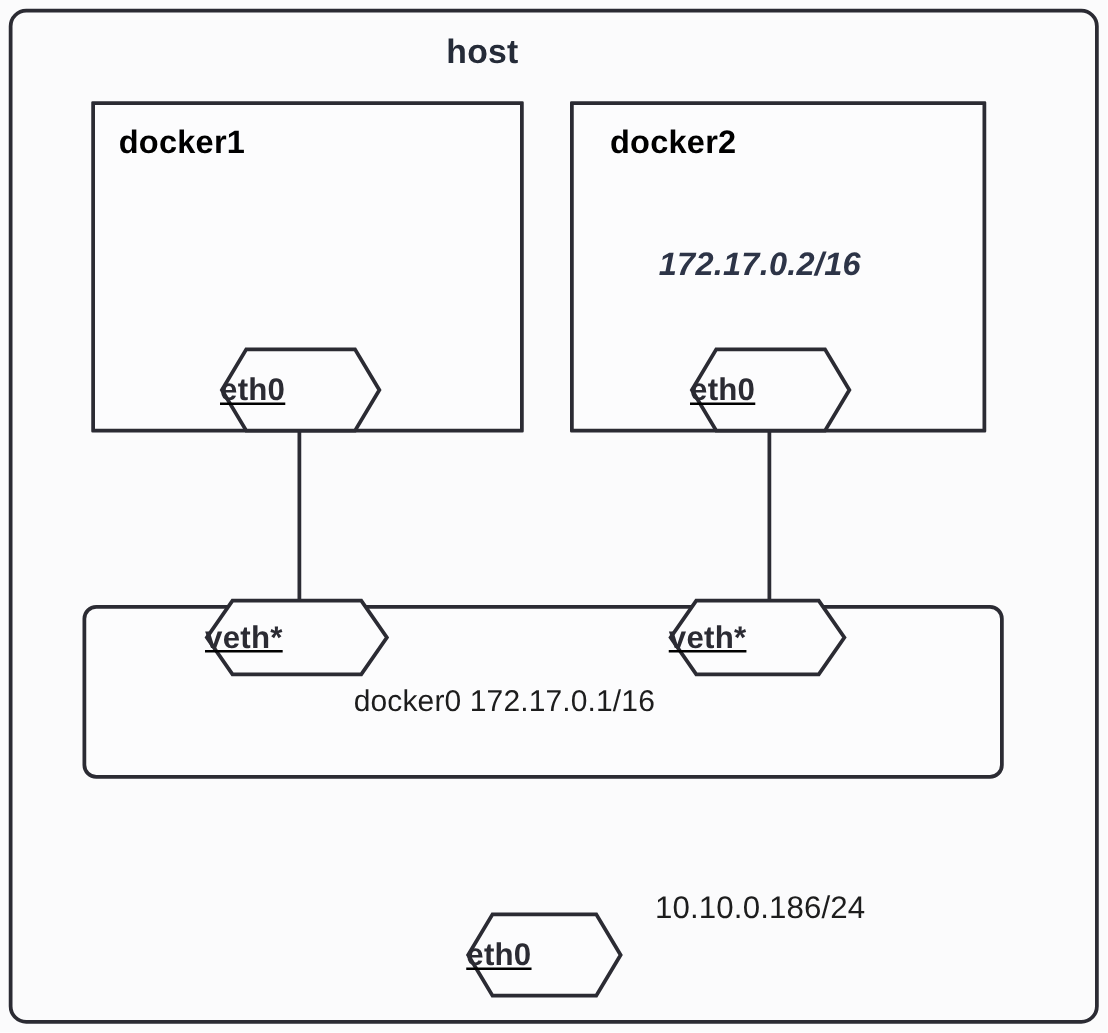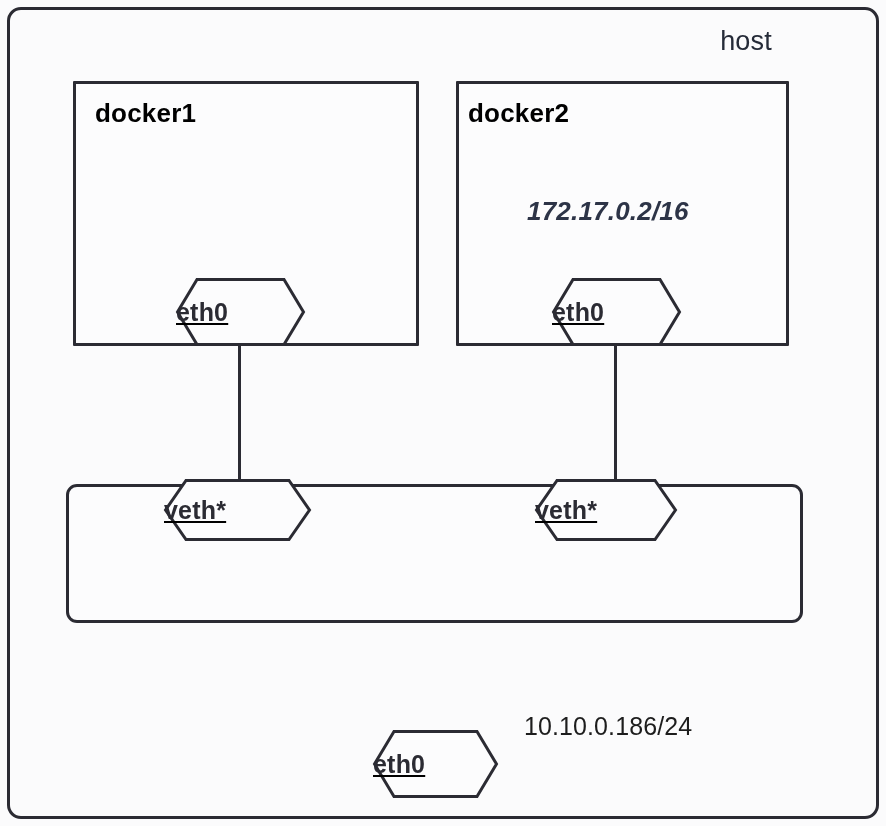--- a/index.html
+++ b/index.html
@@ -61,35 +61,35 @@
   .label {
     position: absolute;
     white-space: nowrap;
     color: #2a3040;
   }
 
   .host-title {
     left: 0;
     top: 26px;
     width: 772px;
-    text-align: right;
+    text-align: center;
     font-size: 27px;
-    font-weight: normal;
+    font-weight: bold;
     color: #252b38;
     letter-spacing: 0.2px;
   }
 
   .container-title {
     font-size: 26px;
     font-weight: bold;
     color: #000000;
     letter-spacing: 0.2px;
   }
   .docker1-title { left: 95px;  top: 98px; }
-  .docker2-title { left: 468px; top: 98px; }
+  .docker2-title { left: 488px; top: 98px; }
 
   .container-ip {
     font-size: 26px;
     font-weight: bold;
     color: #2d3447;
     letter-spacing: 0.2px;
   }
   .docker1-ip { left: 150px; top: 196px; }
   .docker2-ip { left: 527px; top: 196px; font-style: italic; }
 
@@ -163,20 +163,21 @@
   <div class="label container-title docker1-title">docker1</div>
 
   <div class="box container-box docker2-box"></div>
   <div class="label container-title docker2-title">docker2</div>
   <div class="label container-ip docker2-ip">172.17.0.2/16</div>
 
   <div class="connector connector-left"></div>
   <div class="connector connector-right"></div>
 
   <div class="box bridge-box"></div>
+  <div class="label bridge-ip">docker0 172.17.0.1/16</div>
 
   <div class="hex hex-eth0-d1">
     <svg width="129" height="68" viewBox="0 0 129 68">
       <polygon points="21,1.5 108,1.5 127.5,34 108,66.5 21,66.5 1.5,34" fill="#fcfcfd" stroke="#2b2b33" stroke-width="3" stroke-linejoin="miter"></polygon>
     </svg>
     <span class="hex-label">eth0</span>
   </div>
 
   <div class="hex hex-eth0-d2">
     <svg width="129" height="68" viewBox="0 0 129 68">

